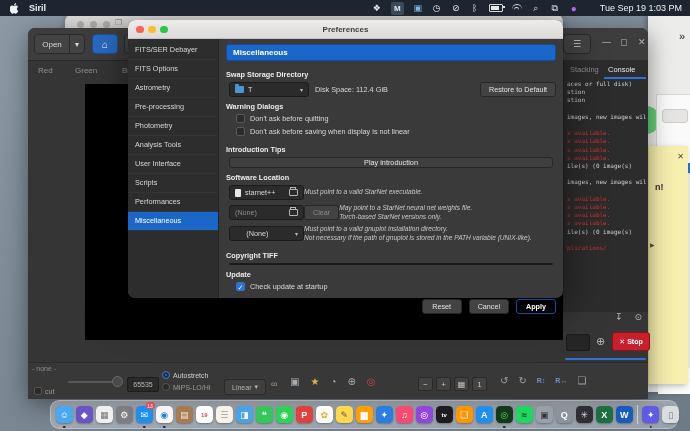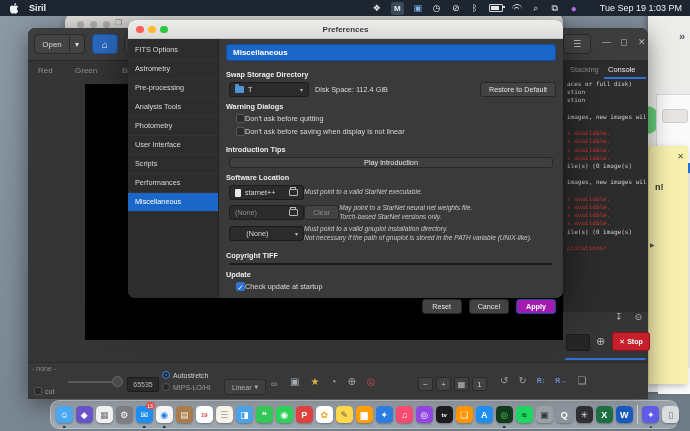--- a/index.html
+++ b/index.html
@@ -131,32 +131,32 @@
   .folder{width:9px;height:7px;background:#4f94d4;border-radius:1px;position:relative;display:inline-block;}
   .folder::before{content:"";position:absolute;left:0;top:-2px;width:4px;height:2px;background:#4f94d4;border-radius:1px 1px 0 0;}
   .folder-open{width:9px;height:7px;border:1px solid #b5b5b5;border-radius:1px;position:relative;display:inline-block;box-sizing:border-box;}
   .folder-open::before{content:"";position:absolute;left:0;top:-3px;width:4px;height:2px;border:1px solid #b5b5b5;border-bottom:none;}
   .file-ic{width:6px;height:8px;background:#e8e8e8;border-radius:1px;display:inline-block;}
   .ddarrow{margin-left:auto;color:#b9b9b9;font-size:6px;}
   .p-btn{height:15px;background:#434343;border:1px solid #272727;border-radius:3px;color:#e3e3e3;
     font-size:7.2px;display:flex;align-items:center;justify-content:center;padding:0 8px;box-sizing:border-box;}
   .p-btn.dim{color:#8a8a8a;}
   .p-disk{font-size:7.3px;color:#d8d8d8;}
-  .p-cbrow{display:flex;align-items:center;margin:0 0 4px 10px;color:#d8d8d8;font-size:7.3px;}
+  .p-cbrow{display:flex;align-items:center;gap:5px;margin:0 0 4px 10px;color:#d8d8d8;font-size:7.3px;}
   .cb2{width:9px;height:9px;background:#2b2b2b;border:1px solid #5a5a5a;border-radius:2px;display:inline-block;box-sizing:border-box;}
   .cb2.on{background:#2f74d0;border-color:#2f74d0;color:#fff;font-size:7px;line-height:9px;text-align:center;}
   .p-wide{margin:0 3px;height:17px;background:#3f3f3f;border:1px solid #262626;border-radius:3px;color:#e3e3e3;
     font-size:7.3px;display:flex;align-items:center;justify-content:center;}
   .p-hint{font-style:italic;font-size:6.6px;color:#c9c9c9;line-height:1.3;}
   .sw-row{display:flex;align-items:center;gap:0;margin:0 3px 4px 3px;}
   .sw-field{width:75px;flex:none;}
   .p-input{margin:0 3px;height:15px;background:#2b2b2b;border:1px solid #1c1c1c;border-radius:3px;}
   .p-footer{margin-top:auto;display:flex;justify-content:flex-end;gap:7px;padding-top:4px;}
   .p-footer .p-btn{min-width:40px;}
-  .p-apply{background:#a21caf;border-color:#134e9e;color:#fff;font-weight:bold;}
+  .p-apply{background:#000000;border-color:#134e9e;color:#fff;font-weight:bold;}
 
   
   .dock{position:absolute;left:50px;top:400px;width:628px;height:29px;background:rgba(245,246,248,.32);
     border:1px solid rgba(255,255,255,.28);border-radius:9px;z-index:40;display:flex;align-items:center;padding:0 4px;box-sizing:border-box;gap:1.5px;}
   .dock-item{position:relative;width:18.5px;height:25px;display:flex;align-items:center;justify-content:center;flex:none;}
   .dock-ico{width:17px;height:17px;border-radius:4.5px;display:flex;align-items:center;justify-content:center;
     font-size:9px;font-weight:bold;box-shadow:0 1px 2px rgba(0,0,0,.3);}
   .dock-item.small .dock-ico{font-size:6px;}
   .dock-badge{position:absolute;right:-1px;top:0;background:#e5484d;color:#fff;font-size:5px;min-width:7px;height:7px;
     border-radius:4px;display:flex;align-items:center;justify-content:center;padding:0 1px;}
@@ -330,25 +330,26 @@
 
 <div class="prefs">
   <div class="p-titlebar">
     <span class="tl r"></span>
     <span class="tl y"></span>
     <span class="tl g"></span>
     <span class="p-title">Preferences</span>
   </div>
   <div class="p-body">
     <div class="p-side">
+        <div class="p-sitem">FITS/SER Debayer</div>
         <div class="p-sitem">FITS Options</div>
         <div class="p-sitem">Astrometry</div>
         <div class="p-sitem">Pre-processing</div>
+        <div class="p-sitem">Photometry</div>
         <div class="p-sitem">Analysis Tools</div>
-        <div class="p-sitem">Photometry</div>
         <div class="p-sitem">User Interface</div>
         <div class="p-sitem">Scripts</div>
         <div class="p-sitem">Performances</div>
         <div class="p-sitem sel">Miscellaneous</div>
       </div>
     <div class="p-main">
       <div class="p-header">Miscellaneous</div>
 
       <div class="p-label">Swap Storage Directory</div>
       <div class="p-row">

